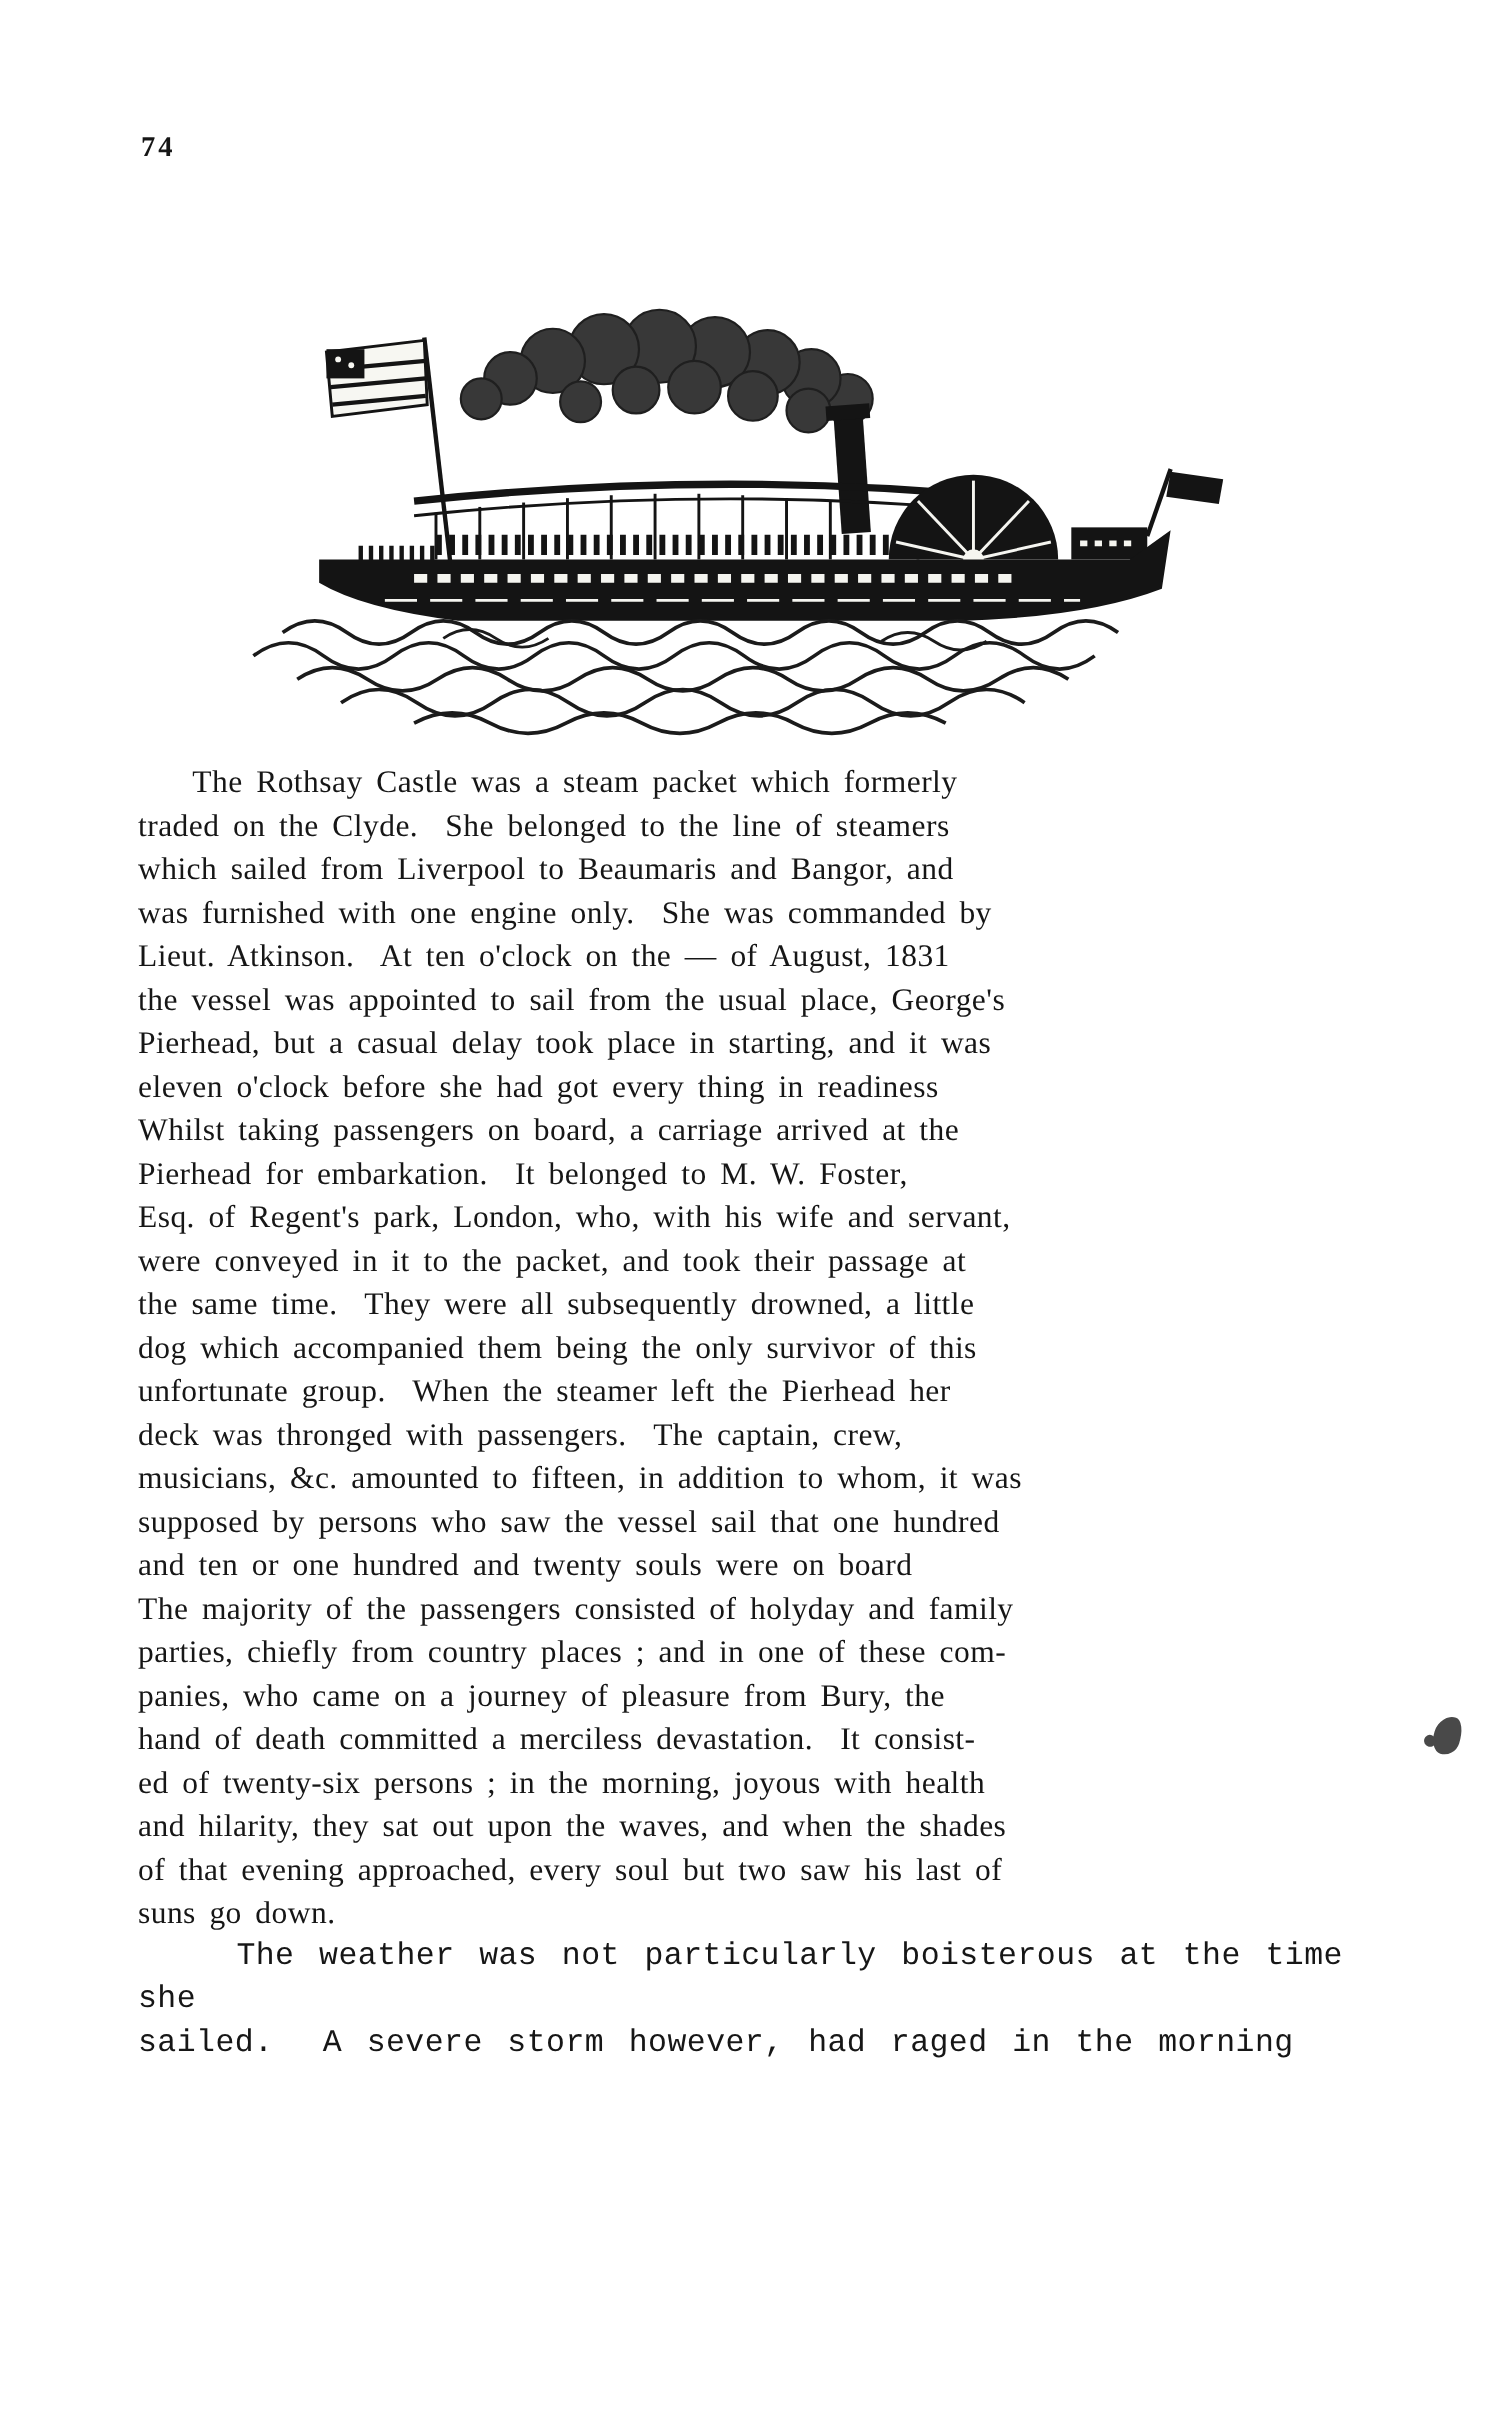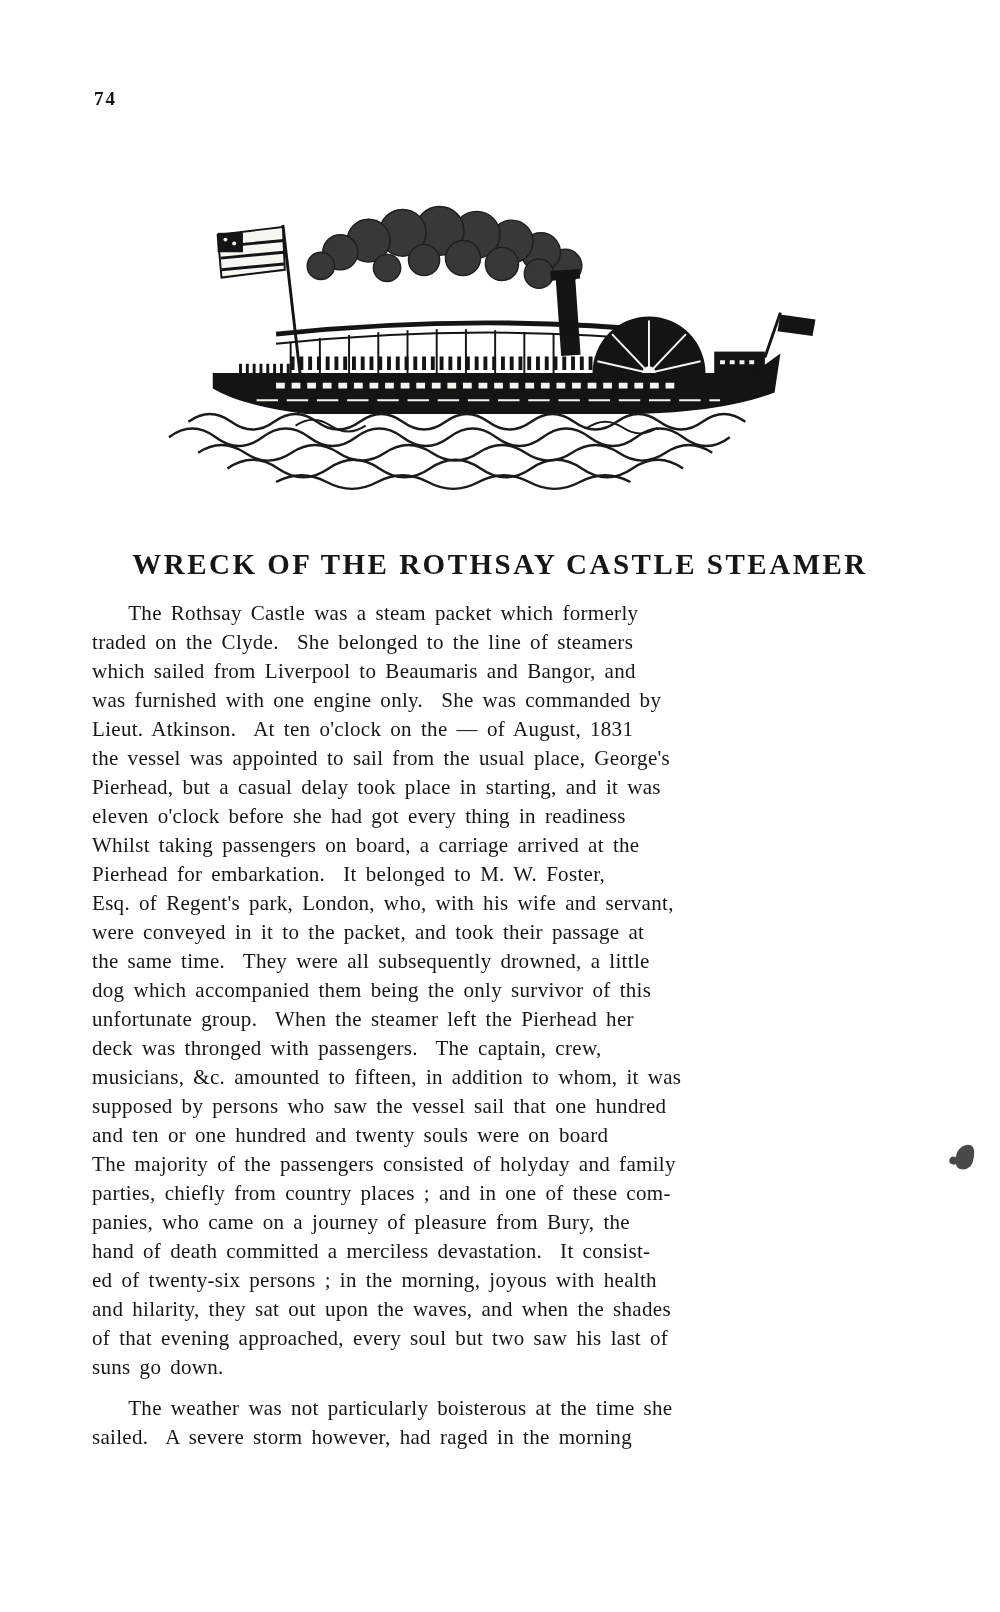--- a/index.html
+++ b/index.html
@@ -61,21 +61,22 @@
   }
   .body-par {
     margin: 0;
     font-size: 21px;
     line-height: 29px;
     word-spacing: 3.5px;
     letter-spacing: 0.3px;
     white-space: pre-wrap;
   }
   .body-par + .body-par {
-    margin-top: 12px;
+    margin-top: 0;
+    font-family: Liberation Mono, monospace;
   }
   .ink-smudge {
     position: absolute;
     right: 26px;
     bottom: 18px;
     width: 18px;
     height: 26px;
     background: #2a2a2a;
     border-radius: 60% 40% 55% 45% / 50% 60% 40% 50%;
     transform: rotate(18deg);
@@ -192,21 +193,20 @@
         <path d="M40 274 q24 -18 48 0 t48 0 t48 0 t48 0 t48 0 t48 0 t48 0 t48 0 t48 0 t48 0 t48 0 t48 0"></path>
         <path d="M70 290 q24 -16 48 0 t48 0 t48 0 t48 0 t48 0 t48 0 t48 0 t48 0 t48 0 t48 0 t48 0"></path>
         <path d="M100 306 q26 -18 52 0 t52 0 t52 0 t52 0 t52 0 t52 0 t52 0 t52 0 t52 0"></path>
         <path d="M150 320 q26 -14 52 0 t52 0 t52 0 t52 0 t52 0 t52 0 t52 0"></path>
         <path d="M170 262 q18 -12 36 0 q18 12 36 0" stroke-width="2"></path>
         <path d="M470 264 q18 -12 36 0 q18 12 36 0" stroke-width="2"></path>
       </g>
     </svg>
   </figure>
 
-  <h1 class="title">WRECK OF THE ROTHSAY CASTLE STEAMER</h1>
 
   <p class="body-par">    The Rothsay Castle was a steam packet which formerly
 traded on the Clyde.  She belonged to the line of steamers
 which sailed from Liverpool to Beaumaris and Bangor, and
 was furnished with one engine only.  She was commanded by
 Lieut. Atkinson.  At ten o'clock on the — of August, 1831
 the vessel was appointed to sail from the usual place, George's
 Pierhead, but a casual delay took place in starting, and it was
 eleven o'clock before she had got every thing in readiness
 Whilst taking passengers on board, a carriage arrived at the

